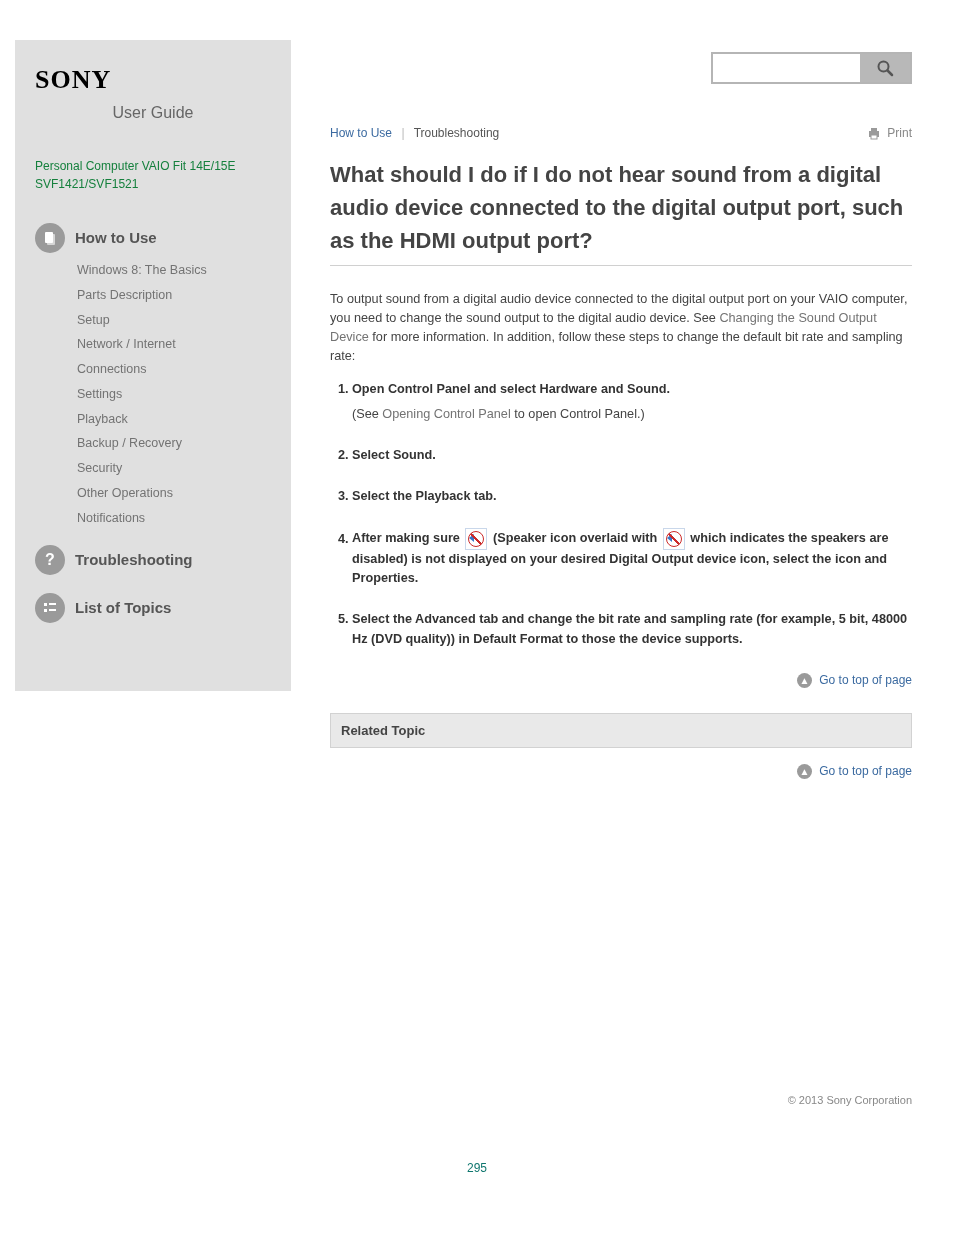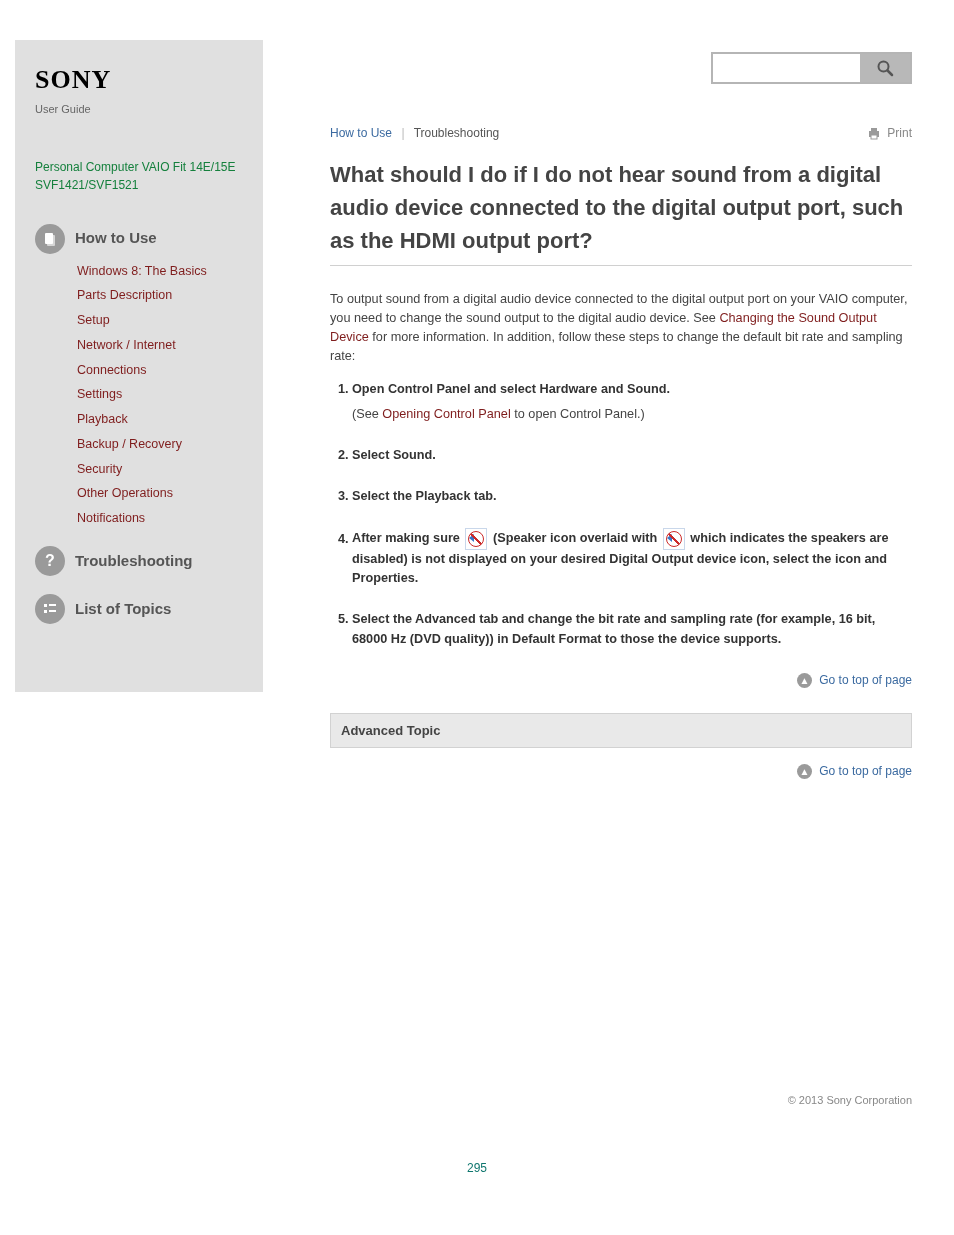--- a/index.html
+++ b/index.html
@@ -4,53 +4,54 @@
 <style>
   html, body {
     margin: 0;
     padding: 0;
     font-family: Arial, Helvetica, sans-serif;
     background: #ffffff;
     color: #555;
     font-size: 13px;
     line-height: 1.5;
   }
-  a { color: #7f1d1d; text-decoration: none; }
+  a { color: #737373; text-decoration: none; }
 
   .page {
     width: 954px;
     margin: 0 auto;
     position: relative;
   }
 
   
   .sidebar {
     position: absolute;
     left: 15px;
     top: 40px;
-    width: 248px;
+    width: 276px;
     background: #e0e0e0;
     box-sizing: border-box;
     padding: 0;
   }
   .sidebar-inner {
     padding: 20px 20px 60px 20px;
   }
   .logo {
     font-family: "Times New Roman", serif;
     font-weight: 900;
     font-size: 26px;
     letter-spacing: 1px;
     color: #000;
     margin-bottom: 2px;
   }
   .logo-sub {
-    font-size: 11px;
+    font-size: 16px;
     color: #666;
-    margin-bottom: 40px;
+    margin-bottom: 32px;
+    text-align: center;
   }
   .model-line {
     font-size: 12px;
     color: #15803d;
     margin-bottom: 30px;
   }
 
   .nav-head {
     display: flex;
     align-items: center;
@@ -357,31 +358,31 @@
           <span>Select the Playback tab.</span>
         </li>
         <li>
           <span>After making sure </span>
           <span class="inline-icon disabled"></span>
           <span> (Speaker icon overlaid with </span>
           <span class="inline-icon disabled"></span>
           <span> which indicates the speakers are disabled) is not displayed on your desired Digital Output device icon, select the icon and Properties.</span>
         </li>
         <li>
-          <span>Select the Advanced tab and change the bit rate and sampling rate (for example, 16 bit, 68000 Hz (DVD quality)) in Default Format to those the device supports.</span>
+          <span>Select the Advanced tab and change the bit rate and sampling rate (for example, 5 bit, 48000 Hz (DVD quality)) in Default Format to those the device supports.</span>
         </li>
       </ol>
 
       <a href="#" class="goto-top">
         <span class="up-icon">▲</span>
         <span>Go to top of page</span>
       </a>
 
       <div class="related-box">
-        <div class="related-head">Advanced Topic</div>
+        <div class="related-head">Related Topic</div>
       </div>
 
       <a href="#" class="goto-top">
         <span class="up-icon">▲</span>
         <span>Go to top of page</span>
       </a>
     </div>
 
   </main>
 

